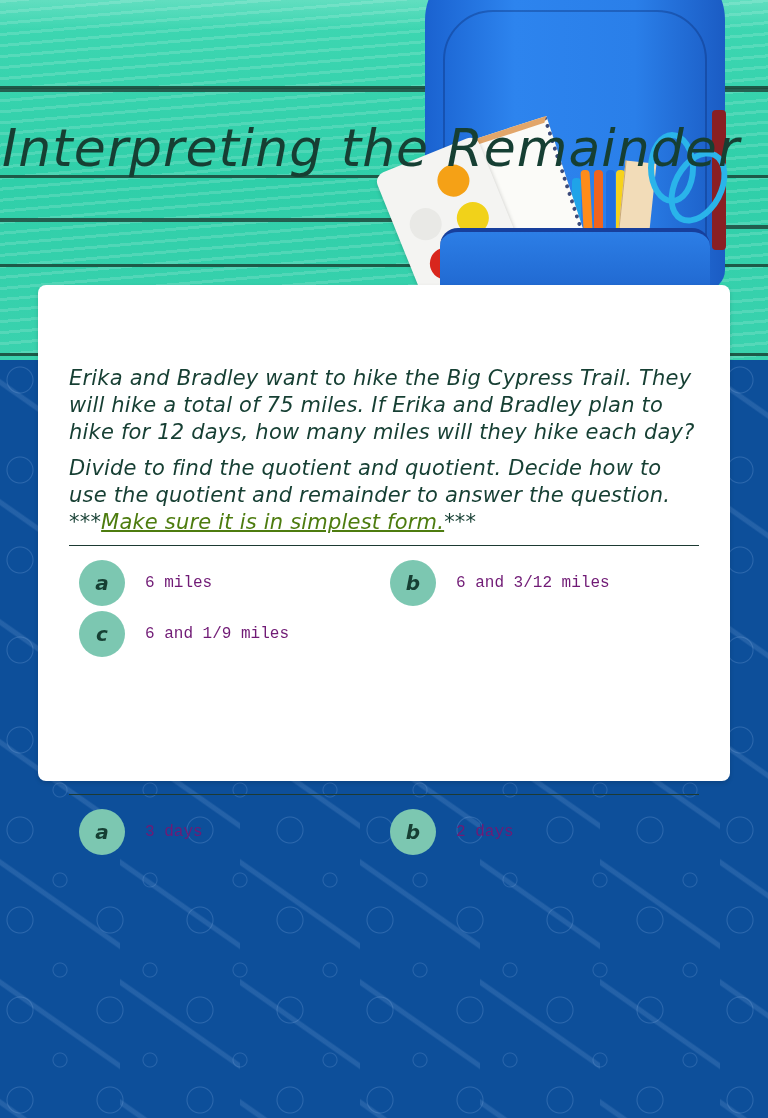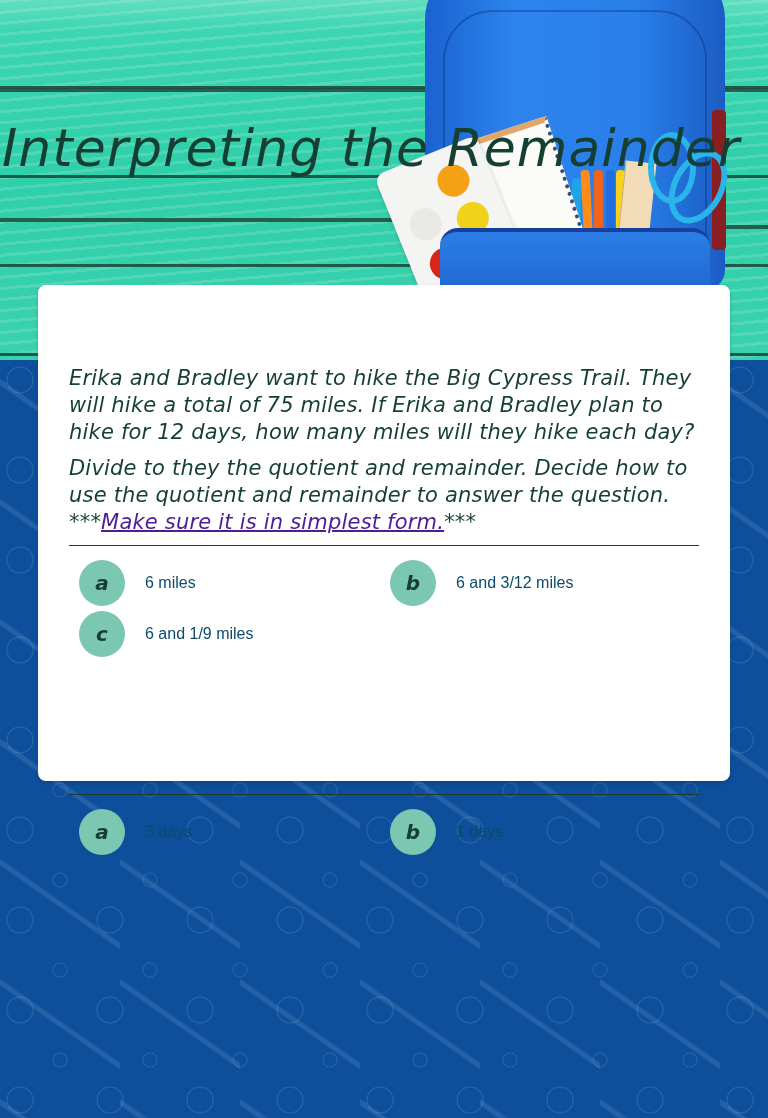--- a/index.html
+++ b/index.html
@@ -80,35 +80,35 @@
     background: #ffffff; border-radius: 8px;
     box-shadow: 0 2px 4px rgba(0,0,0,0.15);
   }
   .question { position: absolute; left: 31px; width: 630px; }
   .q-text {
     font-family: "DejaVu Sans", sans-serif; font-style: italic;
     color: #163f33; font-size: 21px; line-height: 27px; margin: 0;
     letter-spacing: 0.2px;
   }
   .q-text + .q-text { margin-top: 9px; }
-  .emph { color: #4c1d95; text-decoration: underline; text-decoration-thickness: 2px; }
+  .emph { color: #4d7c0f; text-decoration: underline; text-decoration-thickness: 2px; }
   .divider { height: 1px; background: #1d3a33; width: 630px; margin-top: 9px; }
   .options { position: relative; width: 630px; margin-top: 14px; }
   .option {
     display: flex; align-items: center; position: absolute; height: 46px; cursor: pointer;
   }
   .bubble {
     width: 46px; height: 46px; border-radius: 50%;
     background: #7cc7b1; color: #163f33;
     display: flex; align-items: center; justify-content: center;
     font-family: "DejaVu Sans", sans-serif; font-style: italic; font-weight: bold; font-size: 20px;
   }
   .opt-label {
-    margin-left: 20px; font-size: 16px; color: #0c4a6e;
-    font-family: Liberation Sans, sans-serif;
+    margin-left: 20px; font-size: 16px; color: #701a75;
+    font-family: Liberation Mono, monospace;
   }
 </style>
 </head>
 <body>
 
 <div class="hero">
   <div class="plank-line" style="top:88px; width:440px;"></div>
   <div class="plank-line" style="top:218px; width:440px;"></div>
   <div class="plank-line" style="top:88px; left:720px; width:48px;"></div>
   <div class="plank-line" style="top:225px; left:725px; width:43px;"></div>
@@ -138,21 +138,21 @@
 
   <h1 class="hero-title">Interpreting the Remainder</h1>
 </div>
 
 <div class="pattern"></div>
 
 <div class="card">
 
   <div class="question" style="top:80px;">
     <p class="q-text">Erika and Bradley want to hike the Big Cypress Trail. They will hike a total of 75 miles. If Erika and Bradley plan to hike for 12 days, how many miles will they hike each day?</p>
-    <p class="q-text"><span>Divide to they the quotient and remainder. Decide how to use the quotient and remainder to answer the question. ***</span><span class="emph">Make sure it is in simplest form.</span><span>***</span></p>
+    <p class="q-text"><span>Divide to find the quotient and quotient. Decide how to use the quotient and remainder to answer the question. ***</span><span class="emph">Make sure it is in simplest form.</span><span>***</span></p>
     <div class="divider"></div>
     <div class="options" style="height:112px;">
       <div class="option" style="left:10px; top:0;">
         <div class="bubble">a</div>
         <span class="opt-label">6 miles</span>
       </div>
       <div class="option" style="left:321px; top:0;">
         <div class="bubble">b</div>
         <span class="opt-label">6 and 3/12 miles</span>
       </div>
@@ -165,17 +165,17 @@
 
   <div class="question" style="top:500px;">
     <div class="divider"></div>
     <div class="options" style="height:60px;">
       <div class="option" style="left:10px; top:0;">
         <div class="bubble">a</div>
         <span class="opt-label">3 days</span>
       </div>
       <div class="option" style="left:321px; top:0;">
         <div class="bubble">b</div>
-        <span class="opt-label">1 days</span>
+        <span class="opt-label">2 days</span>
       </div>
     </div>
   </div>
 </div>
 
 </body></html>

